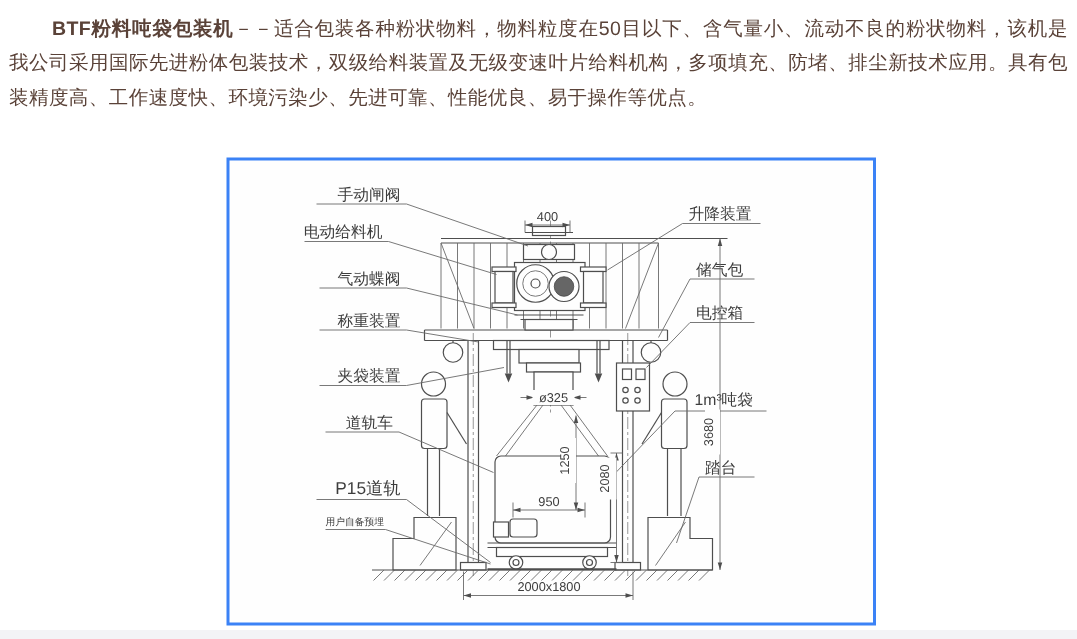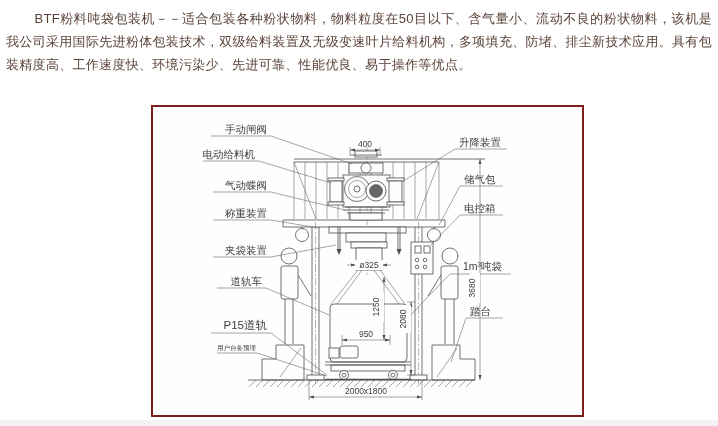--- a/index.html
+++ b/index.html
@@ -6,24 +6,24 @@
   body{
     width:718px;height:426px;position:relative;overflow:hidden;
     background:#ffffff;
     font-family:"Liberation Sans","DejaVu Sans",sans-serif;
   }
   .intro{
     position:absolute;left:6px;top:7px;width:706px;
     font-size:13px;line-height:23px;letter-spacing:.3px;
     text-align:justify;color:#5a4238;text-indent:2.2em;margin:0;
   }
-  .intro b{font-weight:normal;}
+  .intro b{font-weight:bold;}
   .figure-frame{
     position:absolute;left:151px;top:105px;width:429px;height:308px;
-    border:2px solid #7f1d1d;background:#fefefe;box-sizing:content-box;
+    border:2px solid #3b82f6;background:#fefefe;box-sizing:content-box;
   }
   .figure-frame svg{display:block;}
   .bottom-strip{
     position:absolute;left:0;top:420px;width:718px;height:6px;
     background:#f3f3f6;
   }
   
   .ln{stroke:#4e4e4e;stroke-width:.8;fill:none;}
   .lnthin{stroke:#6a6a6a;stroke-width:.6;fill:none;}
   .wf{stroke:#4e4e4e;stroke-width:.8;fill:#fefefe;}

